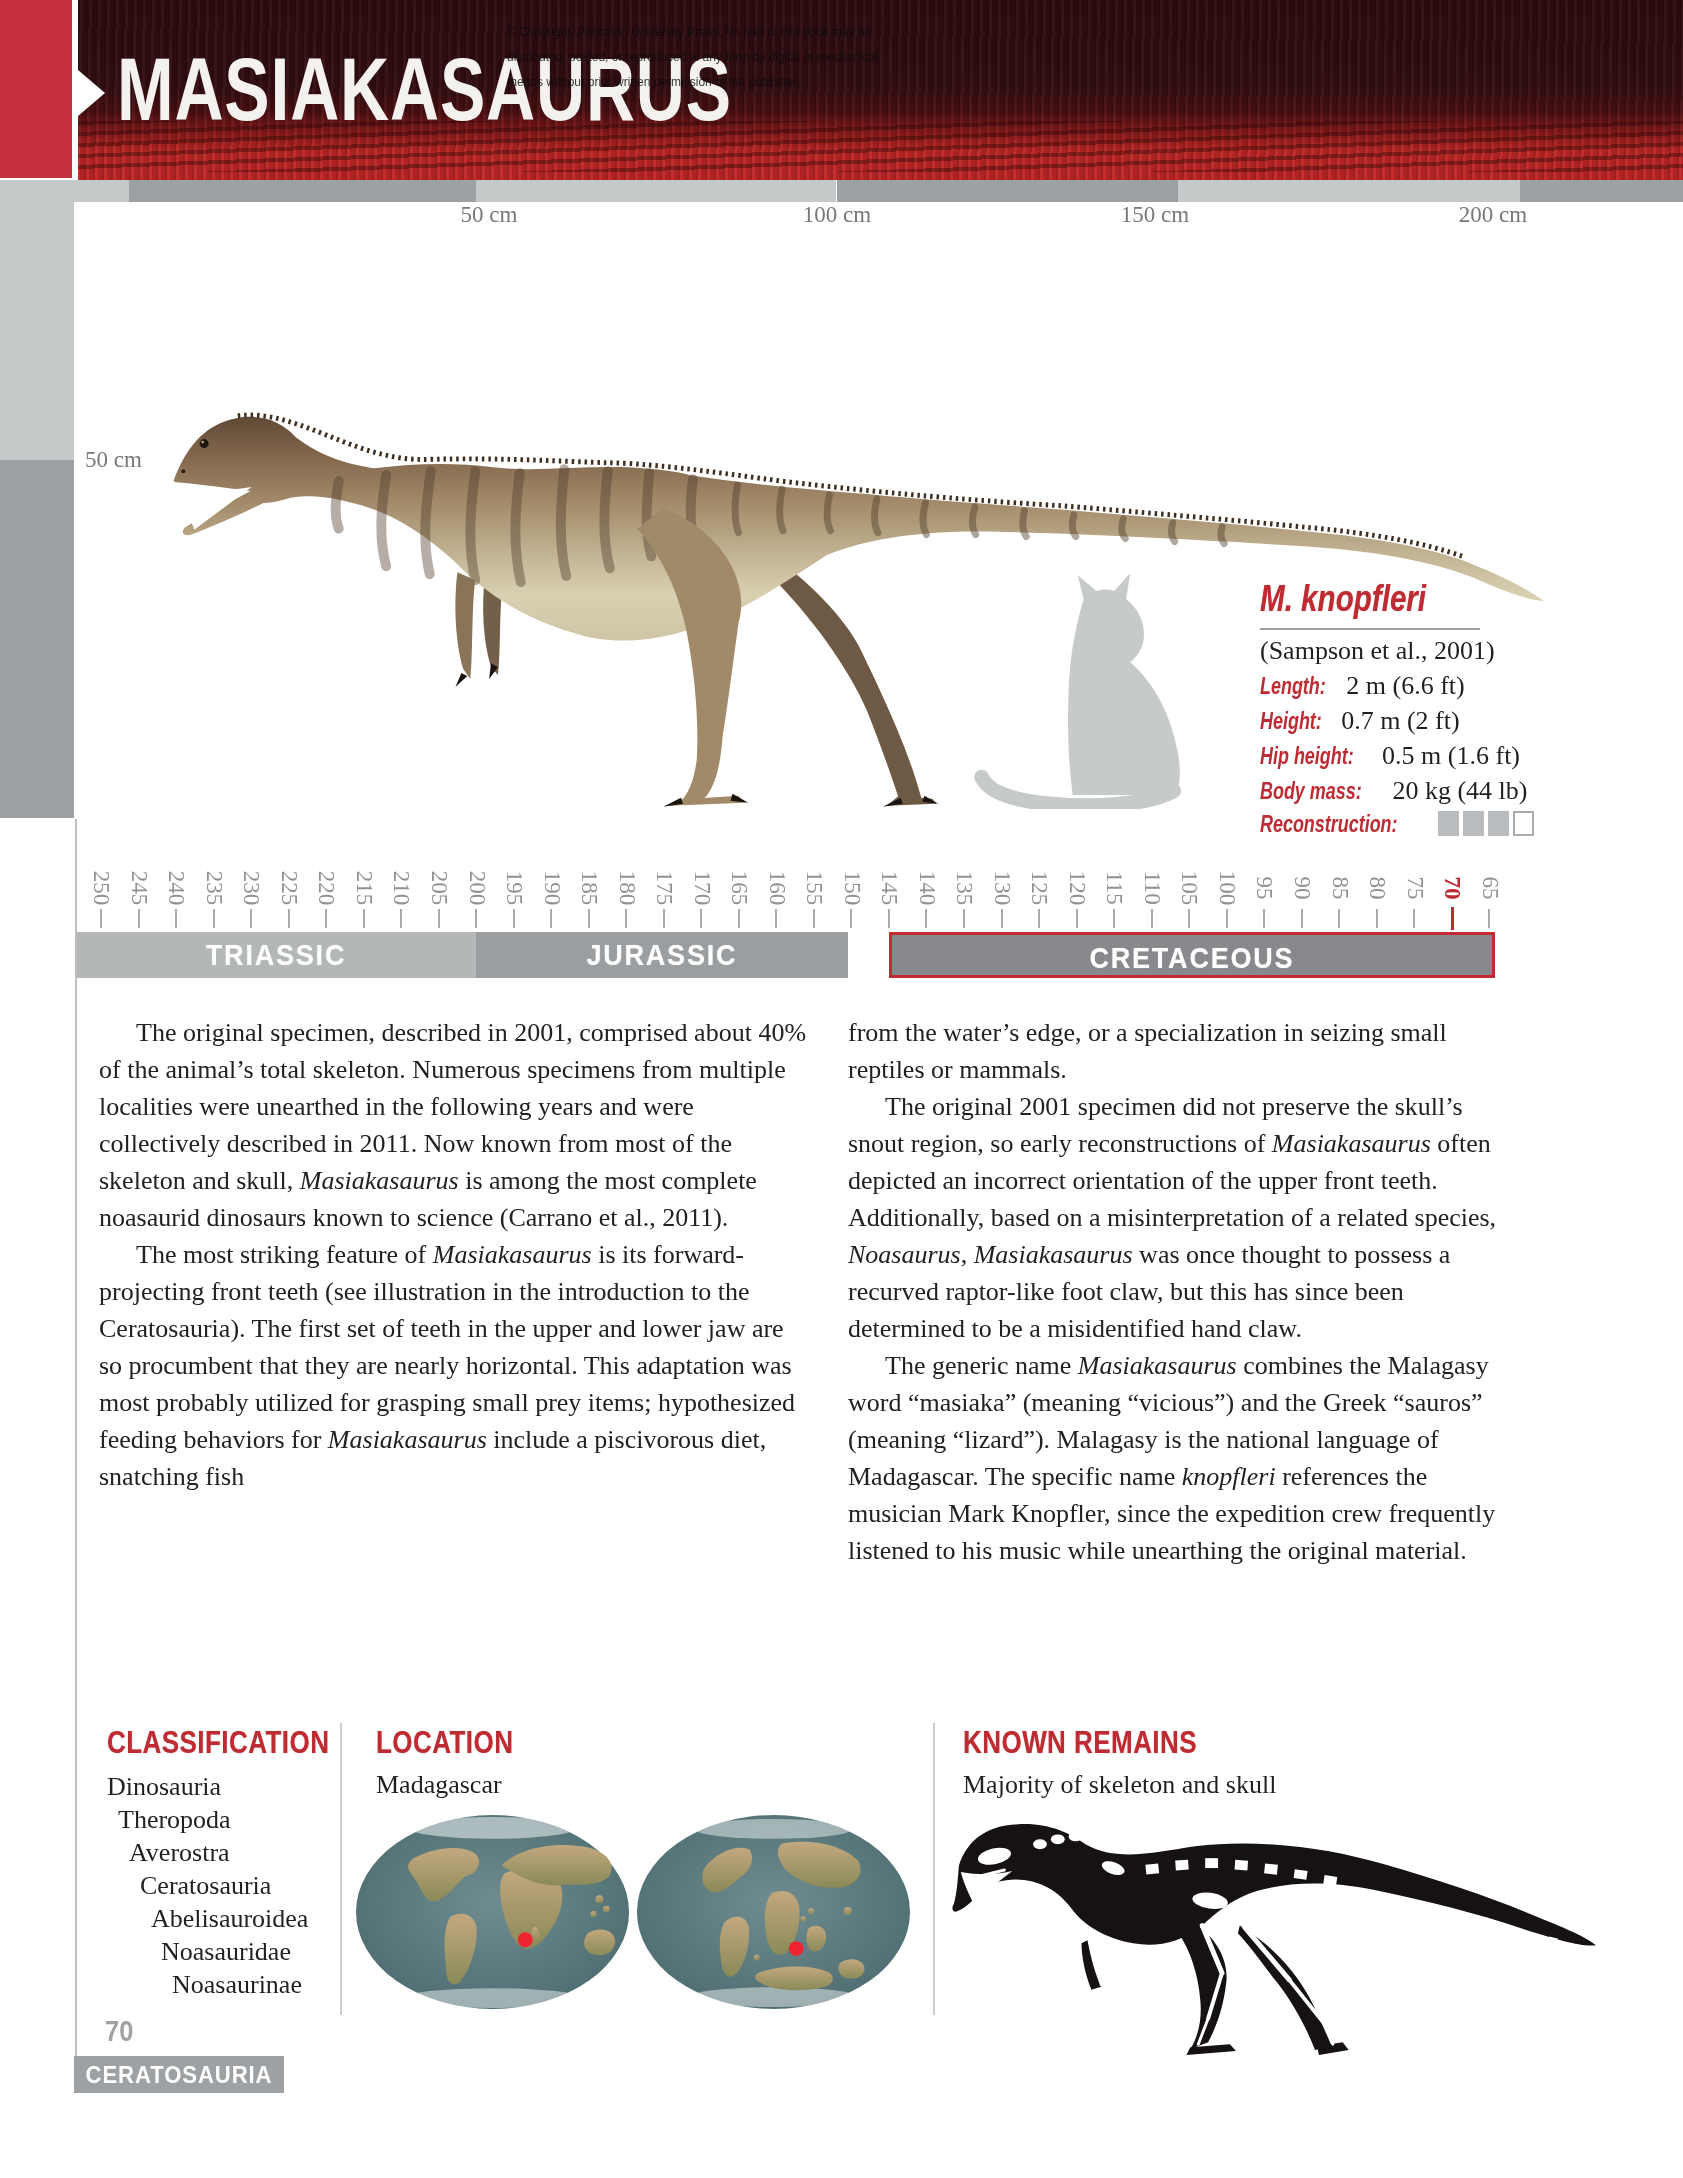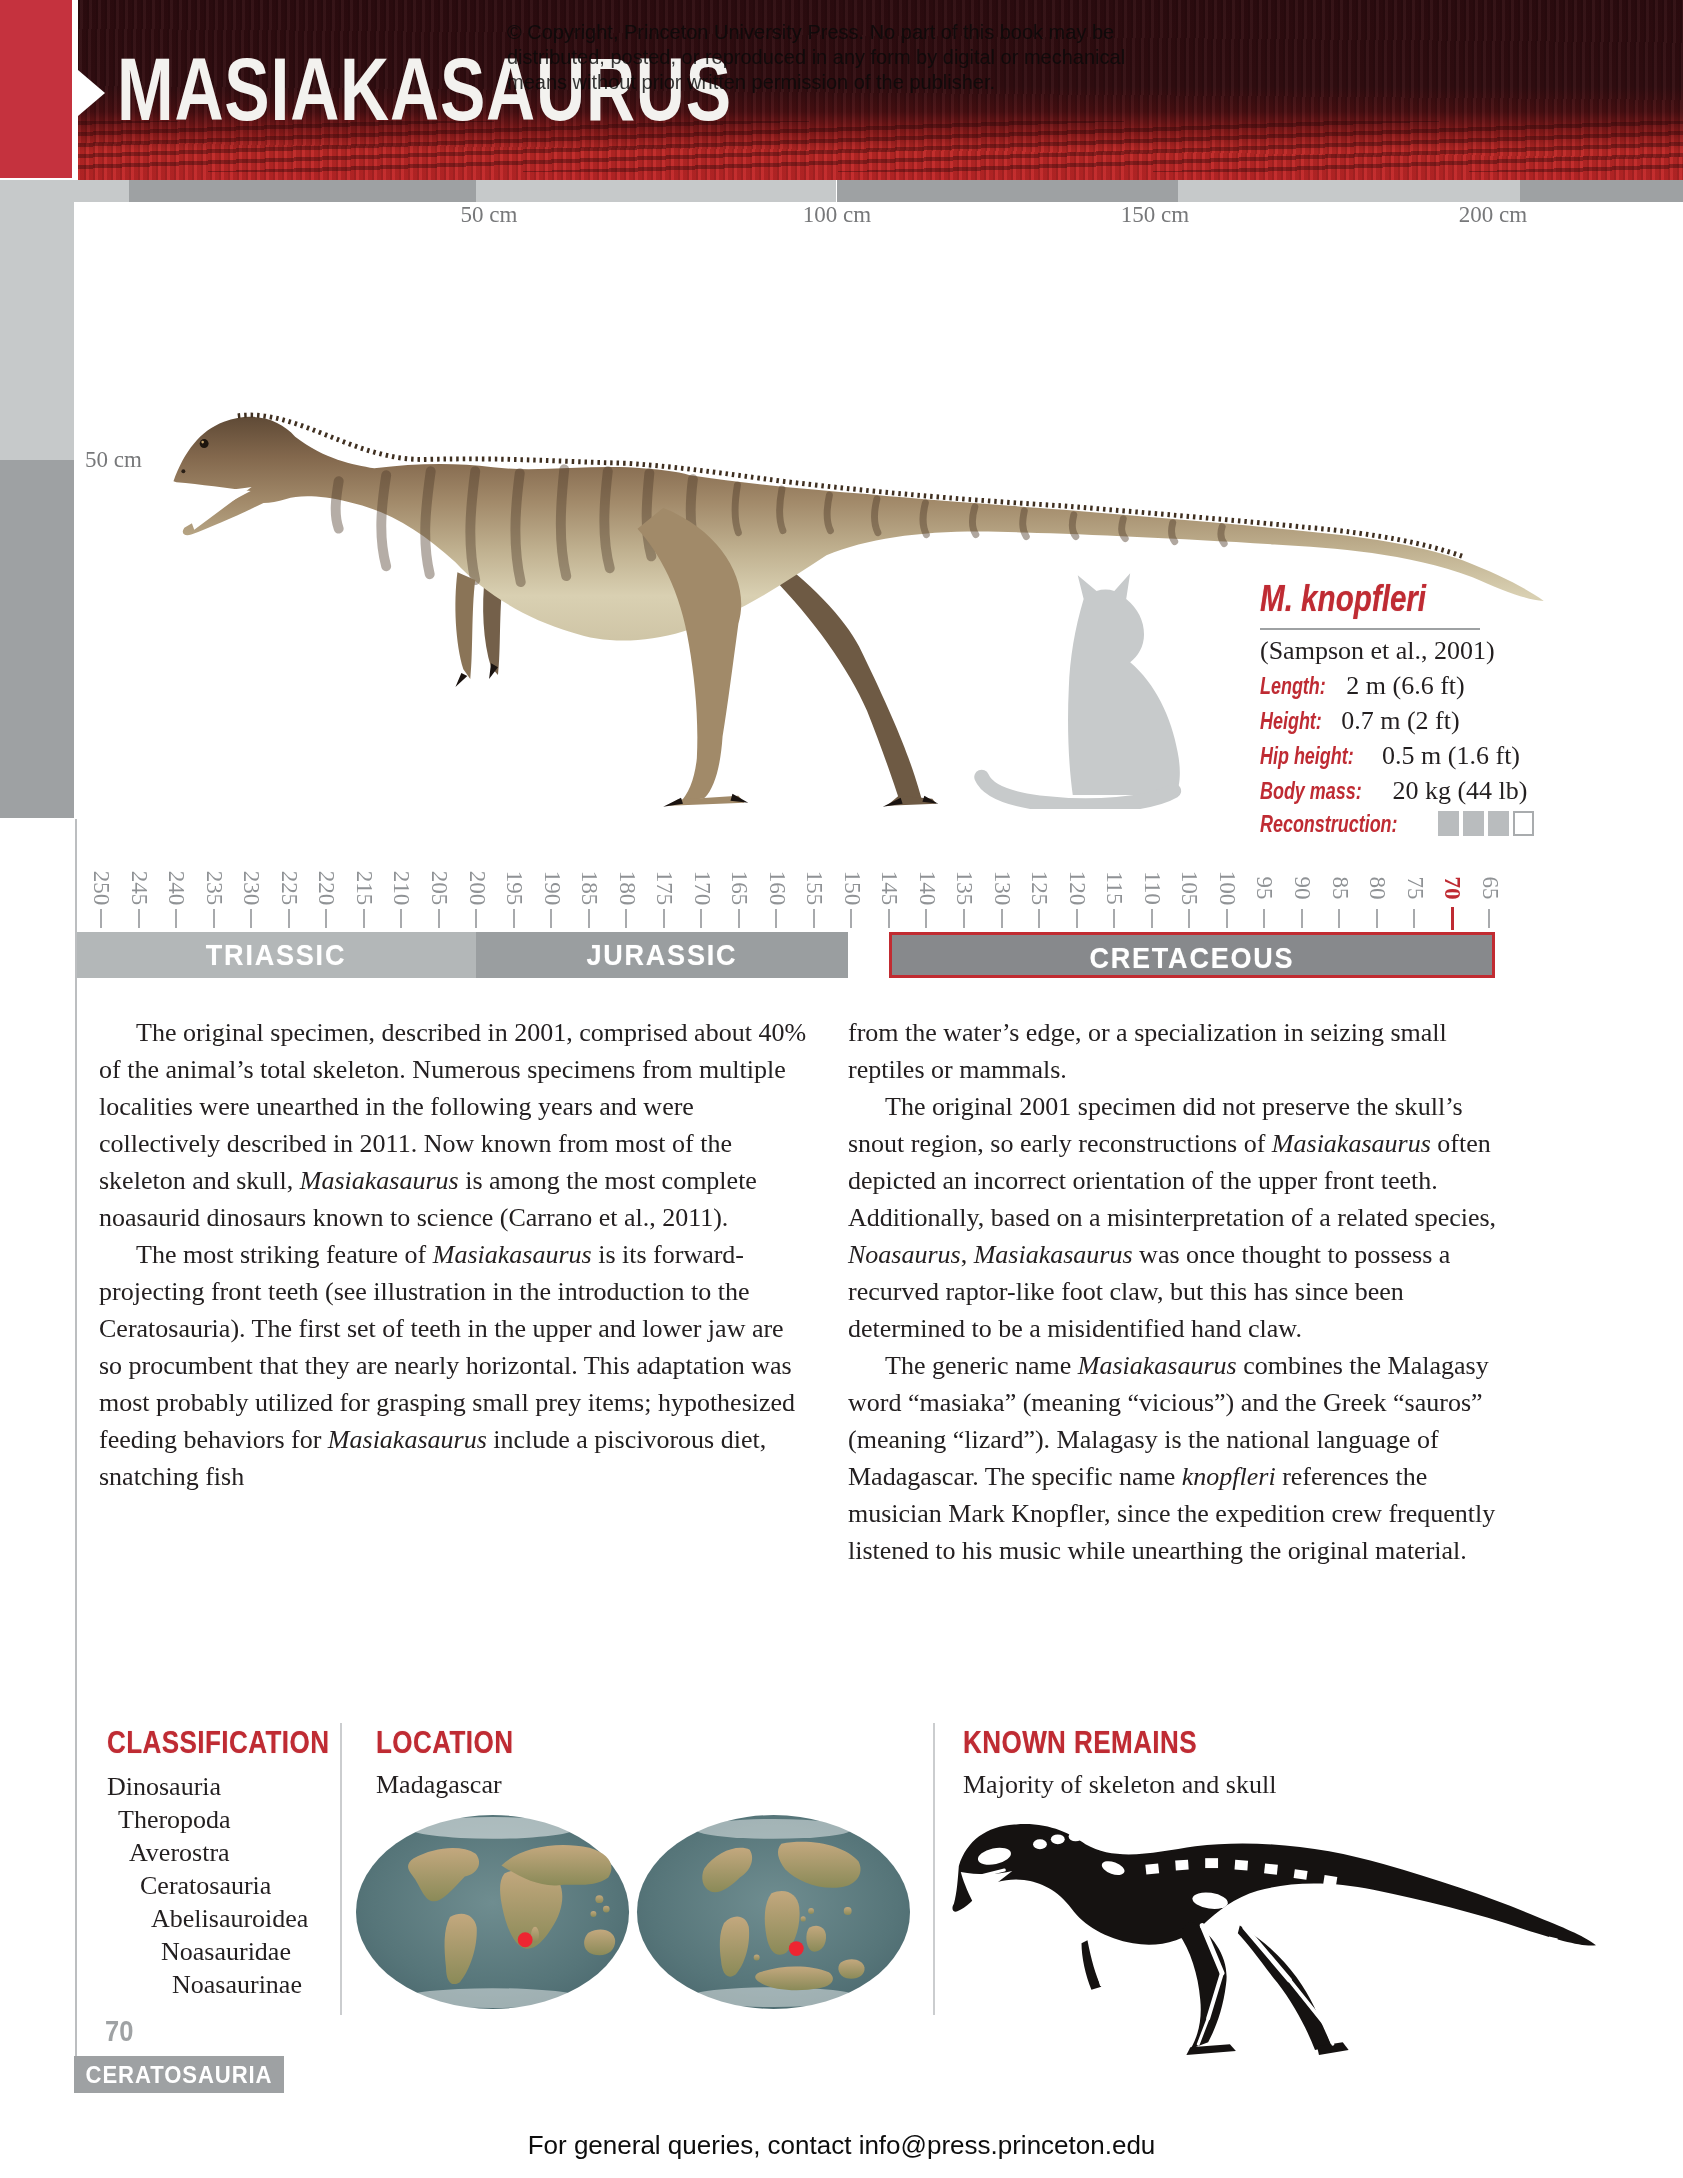--- a/index.html
+++ b/index.html
@@ -15,21 +15,21 @@
   .banner::after { content:""; position:absolute; left:0; bottom:8px; width:100%; height:51px;
     background: repeating-linear-gradient(178deg, rgba(30,4,6,0.55) 0 4px, rgba(194,39,40,0) 4px 11px);
     opacity:.65; }
   .red-stripe { position:absolute; left:0; top:0; width:72px; height:178px; background:#c5323e; }
   .chevron { position:absolute; left:78px; top:70px; width:0; height:0;
     border-left:27px solid #ffffff; border-top:23px solid transparent; border-bottom:23px solid transparent; }
   .page-title { position:absolute; left:117px; top:44px; font-family:"Liberation Sans", sans-serif;
     font-weight:bold; font-size:85px; line-height:85px; color:#f3f2ef; letter-spacing:1px;
     transform:scale(0.80,1.05); transform-origin:0 0; white-space:nowrap; z-index:3; }
   .copyright { position:absolute; left:507px; top:20px; width:693px; z-index:4;
-    font-family:"Liberation Sans", sans-serif; font-size:20px; line-height:25px; color:rgba(10,10,10,0.82); }
+    font-family:"Liberation Sans", sans-serif; font-size:12px; line-height:25px; color:rgba(10,10,10,0.82); }
 
   
   .hruler { position:absolute; left:0; top:180px; width:1683px; height:22px; }
   .hruler .seg { position:absolute; top:0; height:22px; }
   .seg-light { background:#c6c9ca; } .seg-dark { background:#9ea1a3; }
   .ruler-label { position:absolute; top:202px; transform:translateX(-50%);
     font-family:"Liberation Serif", serif; font-size:23px; color:#77787a; white-space:nowrap; }
   .vruler-light { position:absolute; left:0; top:180px; width:74px; height:280px; background:#c6c9ca; }
   .vruler-dark  { position:absolute; left:0; top:460px; width:74px; height:358px; background:#9ea1a3; }
   .vlabel { position:absolute; left:85px; top:447px; font-size:23px; color:#77787a; }
@@ -417,16 +417,15 @@
       <path stroke-width="3" d="M386,250 L394,270"></path>
       <path stroke-width="3" d="M150,170 L160,210"></path>
       <path stroke-width="3" d="M30,102 L62,94"></path>
     </g>
   </svg>
 
   <div class="footer-num">70</div>
   <div class="footer-band">
     <span class="footer-band-label">CERATOSAURIA</span>
   </div>
-  <div class="contact">For general queries, contact info@press.princeton.edu</div>
 
 </div>
 
 
 </body></html>

